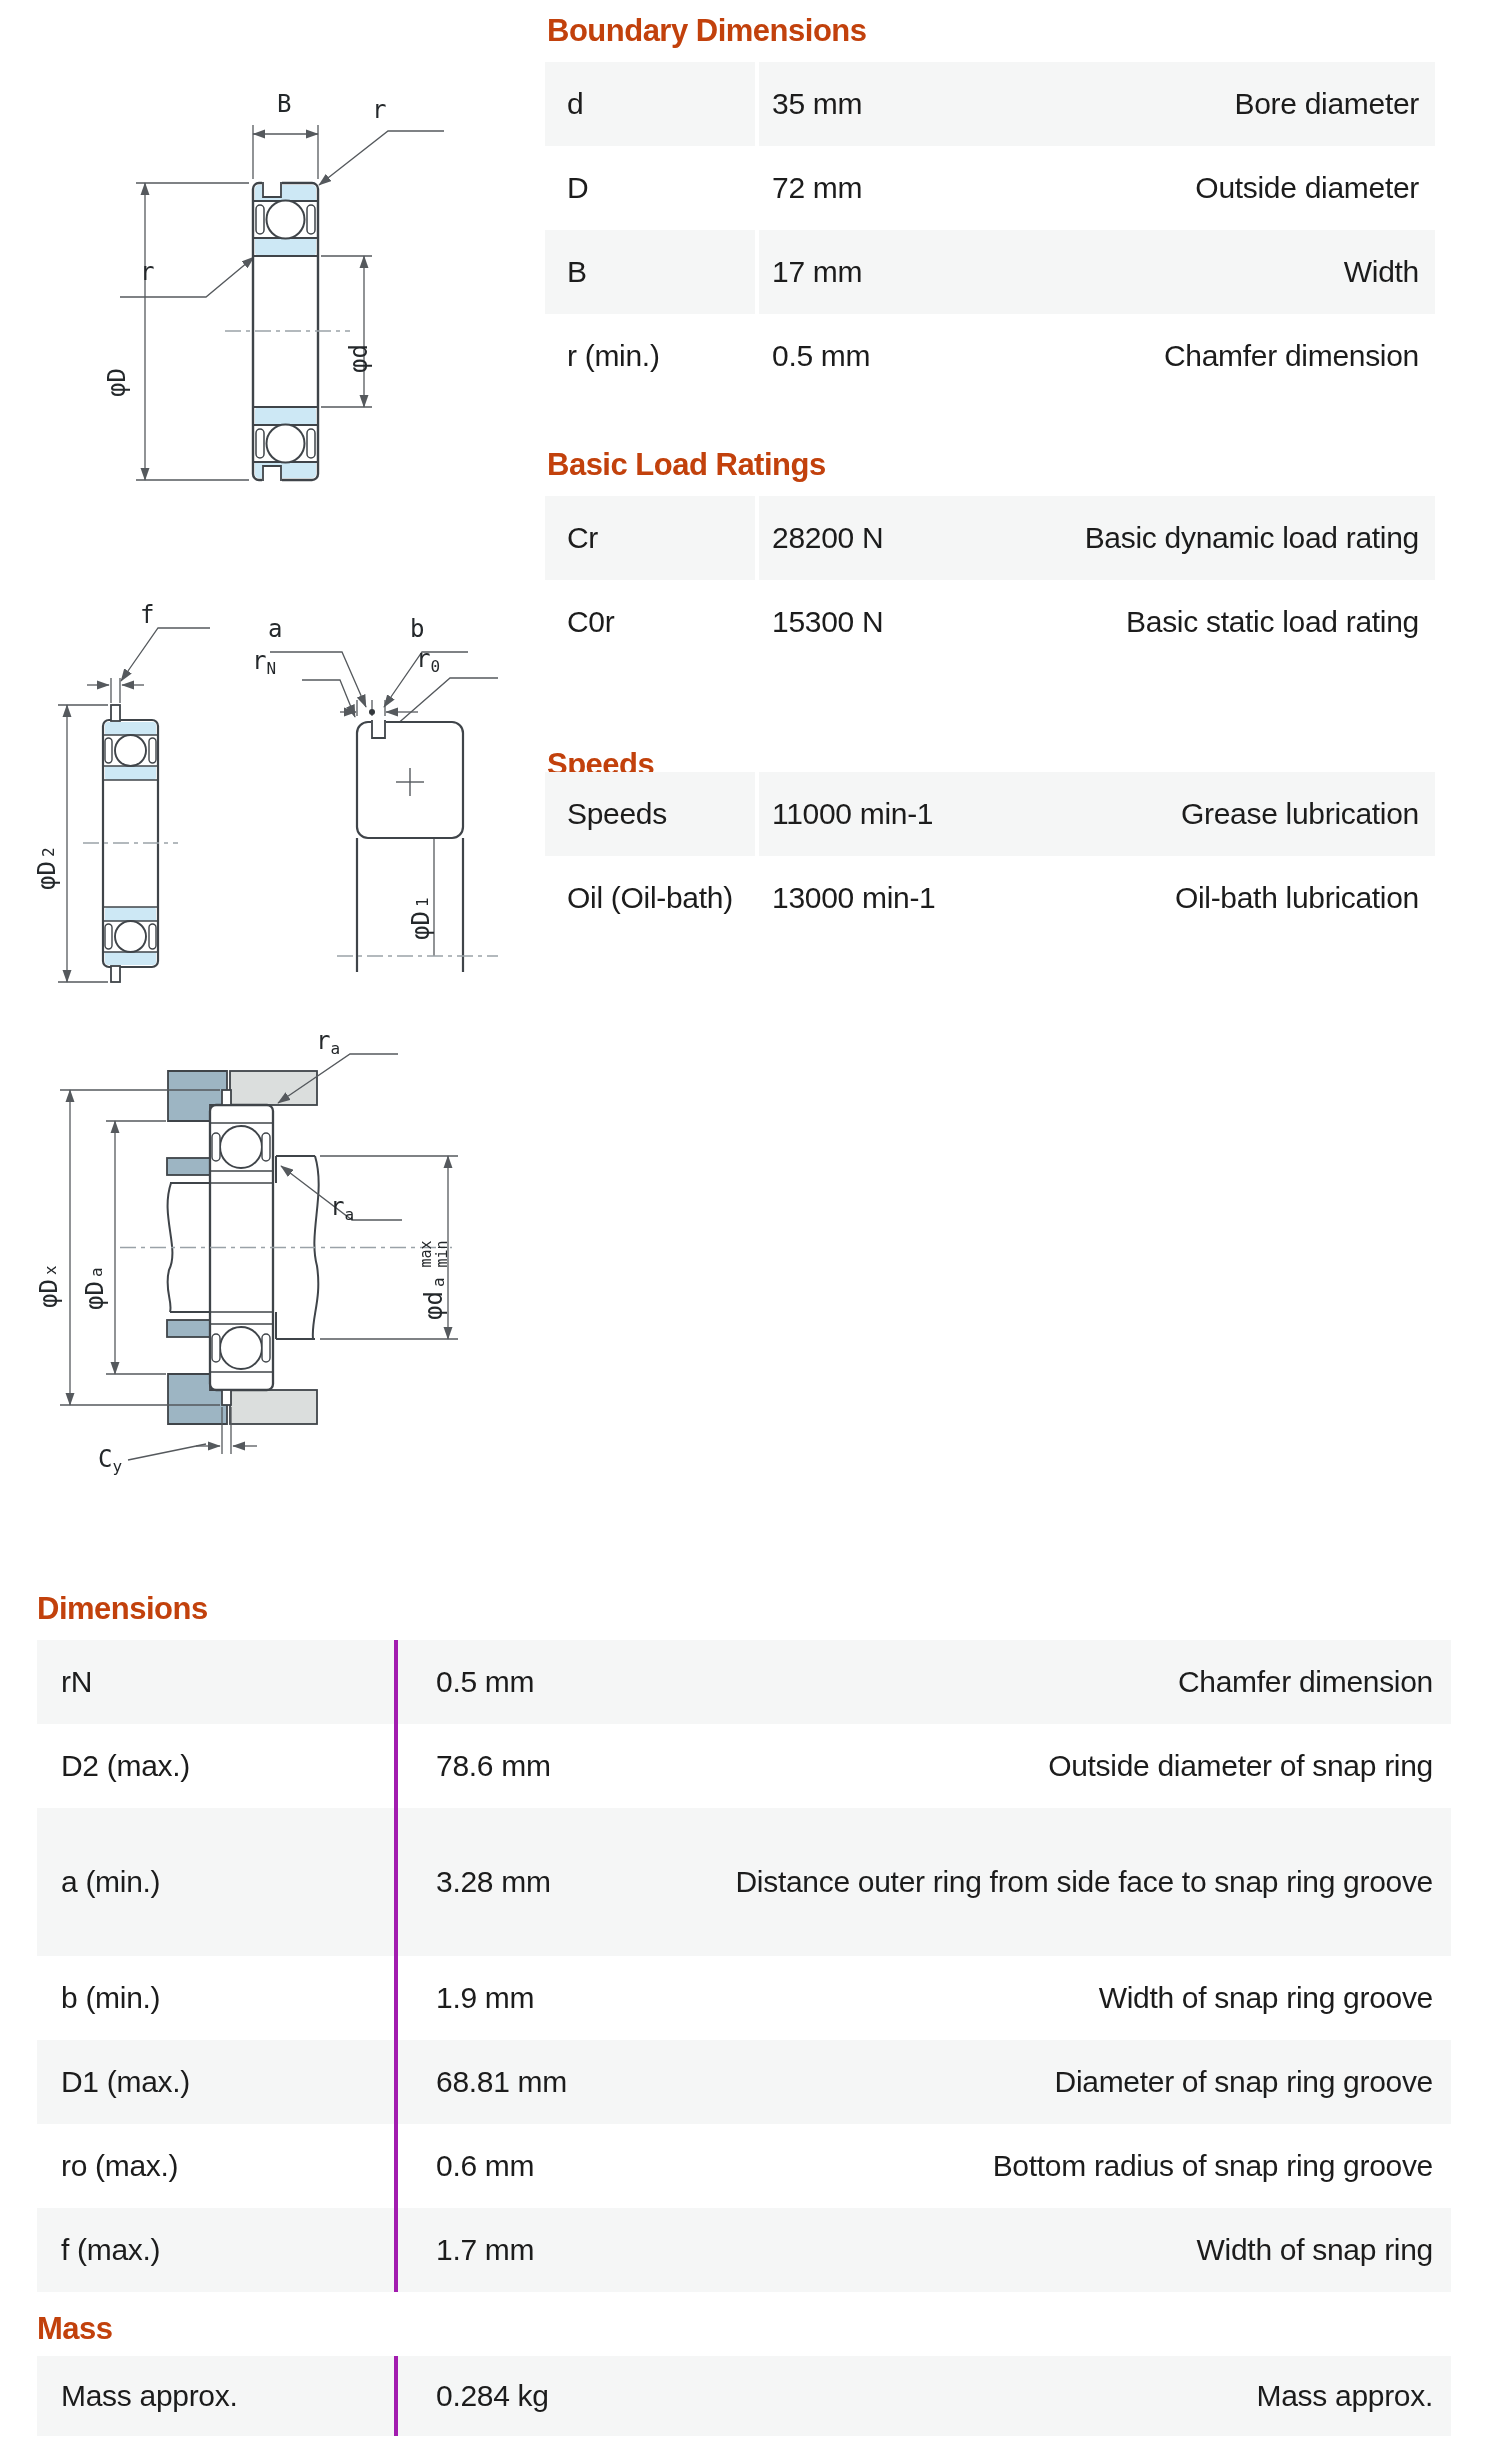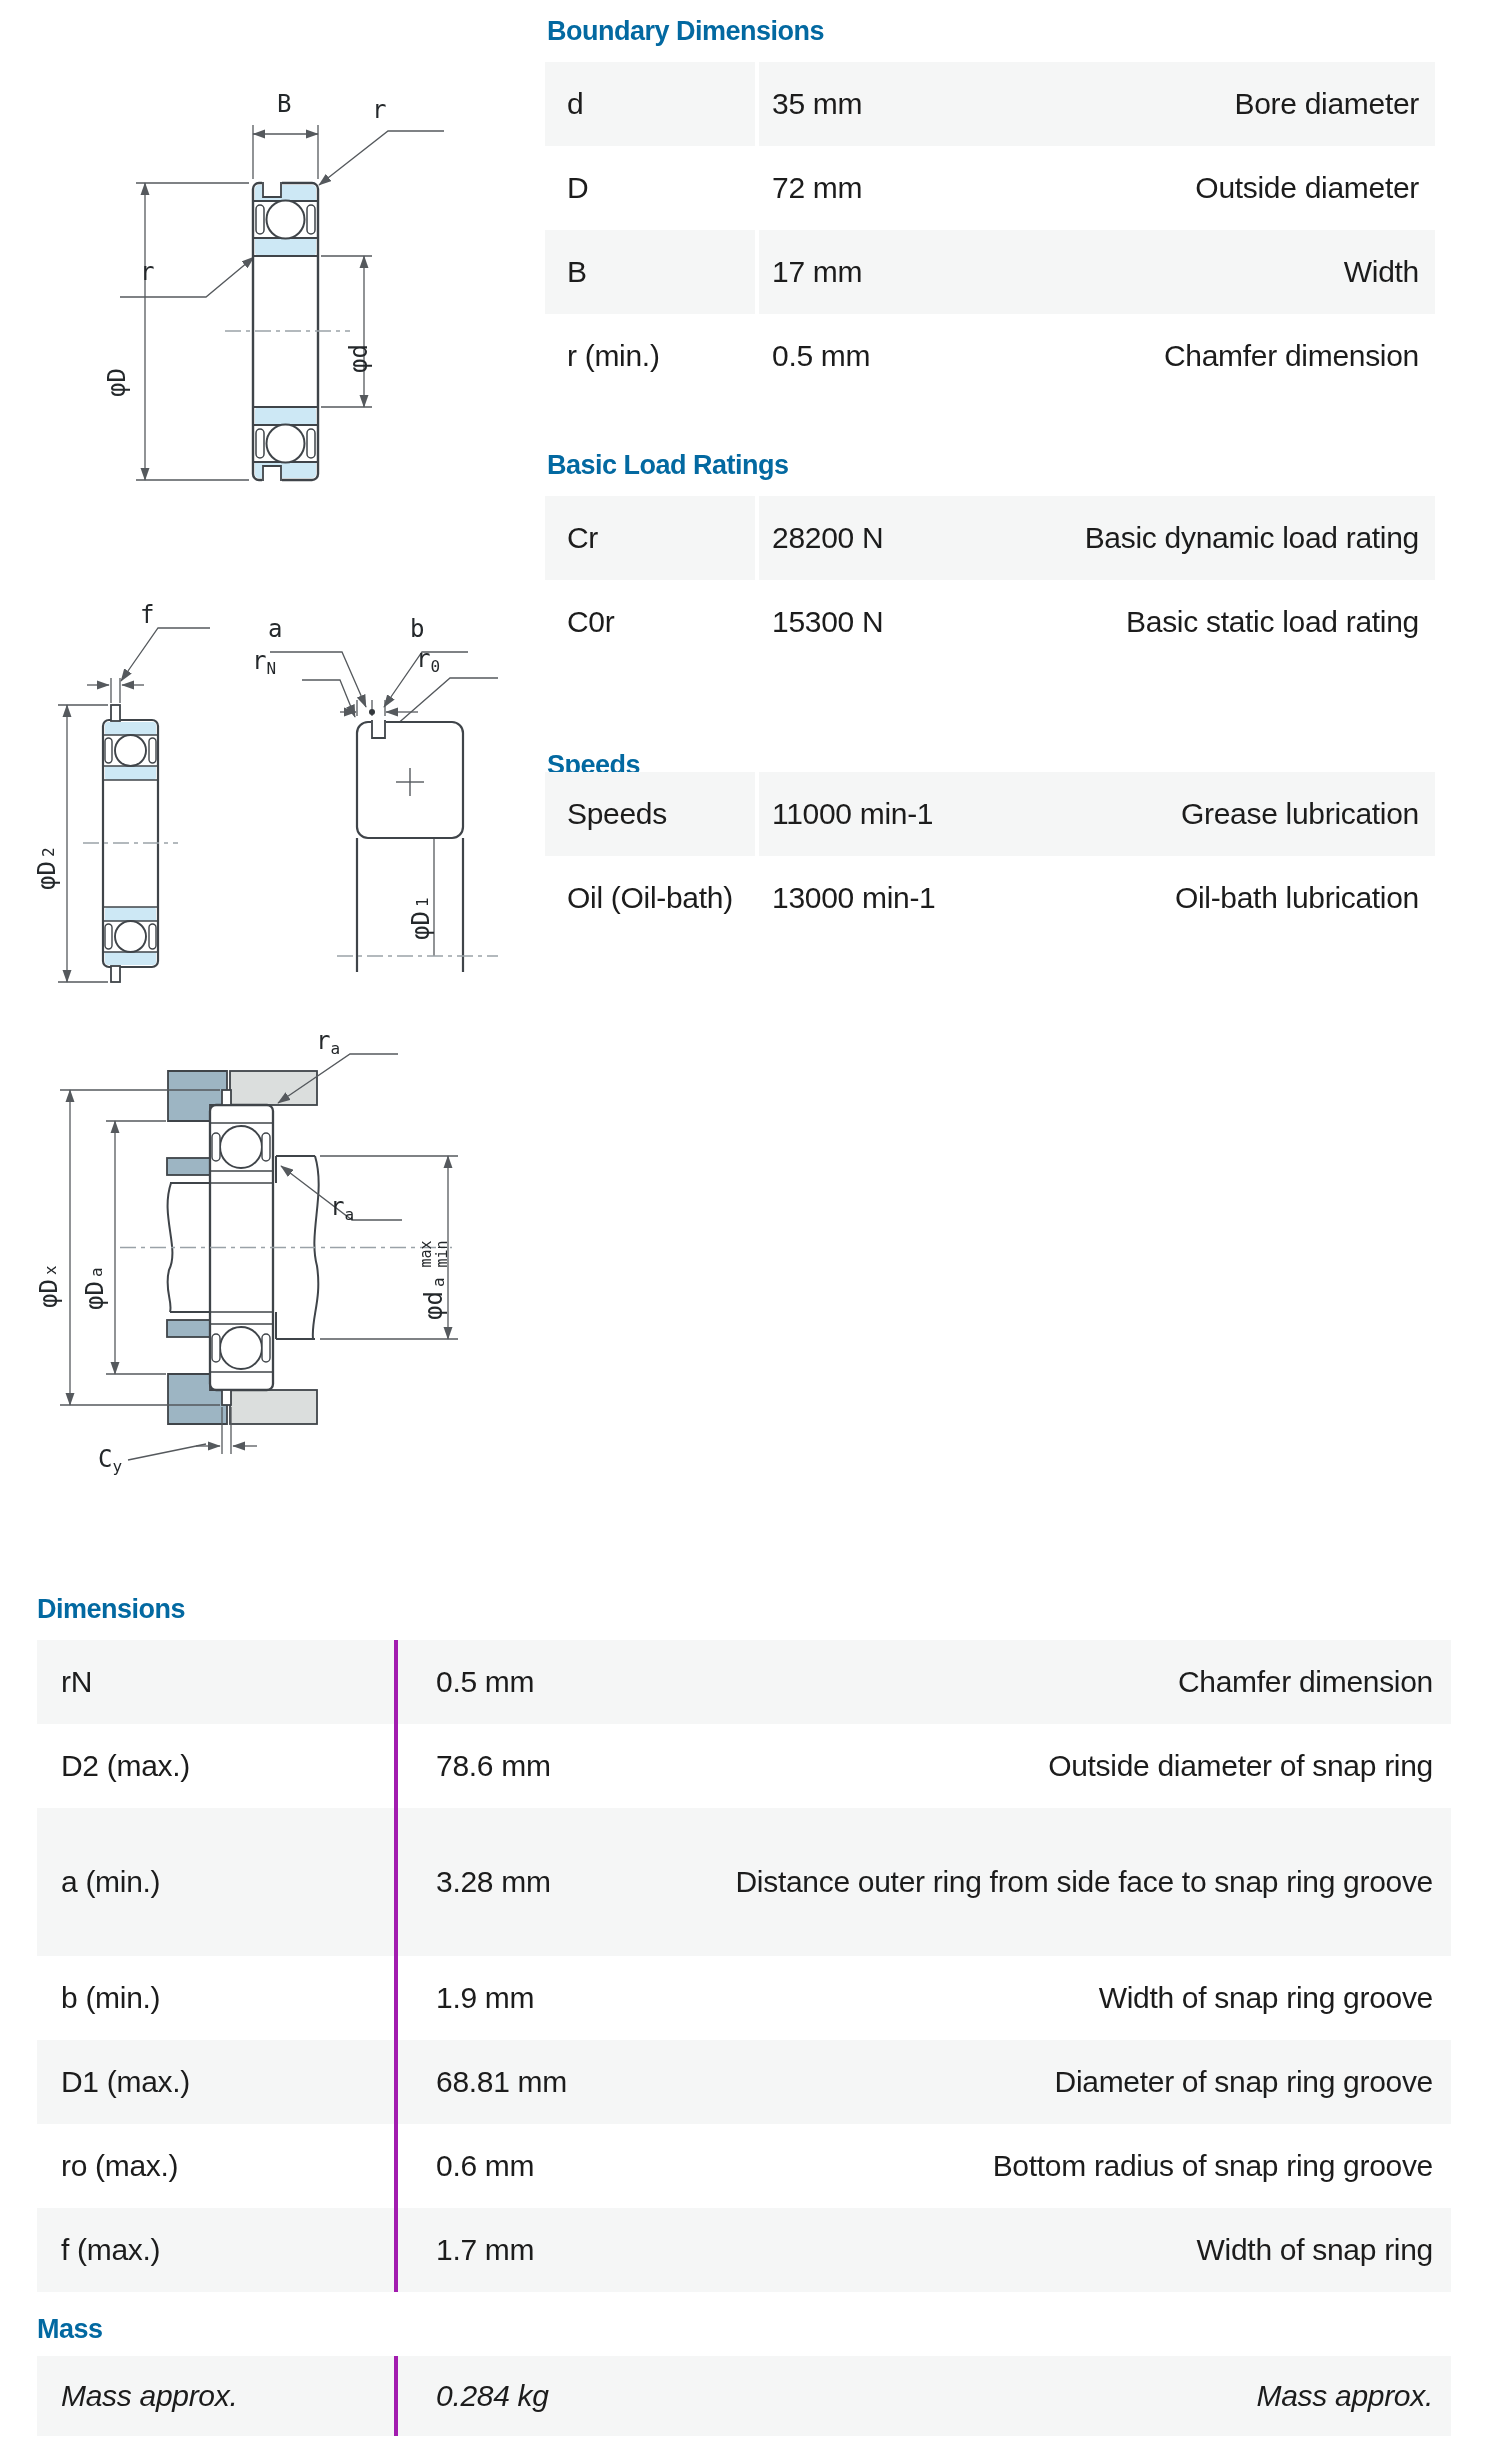--- a/index.html
+++ b/index.html
@@ -5,21 +5,21 @@
   * { margin:0; padding:0; box-sizing:border-box; }
   html,body { background:#ffffff; }
   .page {
     position:relative; width:1488px; height:2439px;
     background:#fff; overflow:hidden;
     font-family:"Liberation Sans", sans-serif;
     color:#1c1c1c;
   }
   h2.sec {
     position:absolute;
-    font-size:27px; font-weight:bold; color:#0369a1;
+    font-size:31px; font-weight:bold; color:#c2410c;
     letter-spacing:-0.5px; line-height:38px; white-space:nowrap;
   }
   .tbl { position:absolute; }
   .trow { display:flex; align-items:center; min-height:84px; font-size:30px; letter-spacing:-0.3px; line-height:42px; }
   .trow.gray { background:#f5f6f6; }
   .trow.tall { min-height:148px; }
   
   .t-top .c1 { width:210px; padding-left:22px; flex-shrink:0; }
   .t-top .c2 { width:250px; padding-left:13px; border-left:4px solid #fff; flex-shrink:0; align-self:stretch; display:flex; align-items:center; }
   .t-top .c3 { flex:1; text-align:right; padding-right:16px; }
@@ -370,21 +370,21 @@
       <div class="c3">Bottom radius of snap ring groove</div>
     </div>
     <div class="trow gray">
       <div class="c1">f (max.)</div>
       <div class="c2">1.7 mm</div>
       <div class="c3">Width of snap ring</div>
     </div>
   </div>
 
   <h2 class="sec" style="left:37px; top:2310px;">Mass</h2>
-  <div class="tbl t-bot" style="left:37px; top:2356px; width:1414px;font-style:italic;">
+  <div class="tbl t-bot" style="left:37px; top:2356px; width:1414px;">
     <div class="trow gray" style="min-height:80px;">
       <div class="c1">Mass approx.</div>
       <div class="c2">0.284 kg</div>
       <div class="c3">Mass approx.</div>
     </div>
   </div>
 
 </div>
 
 </body></html>

